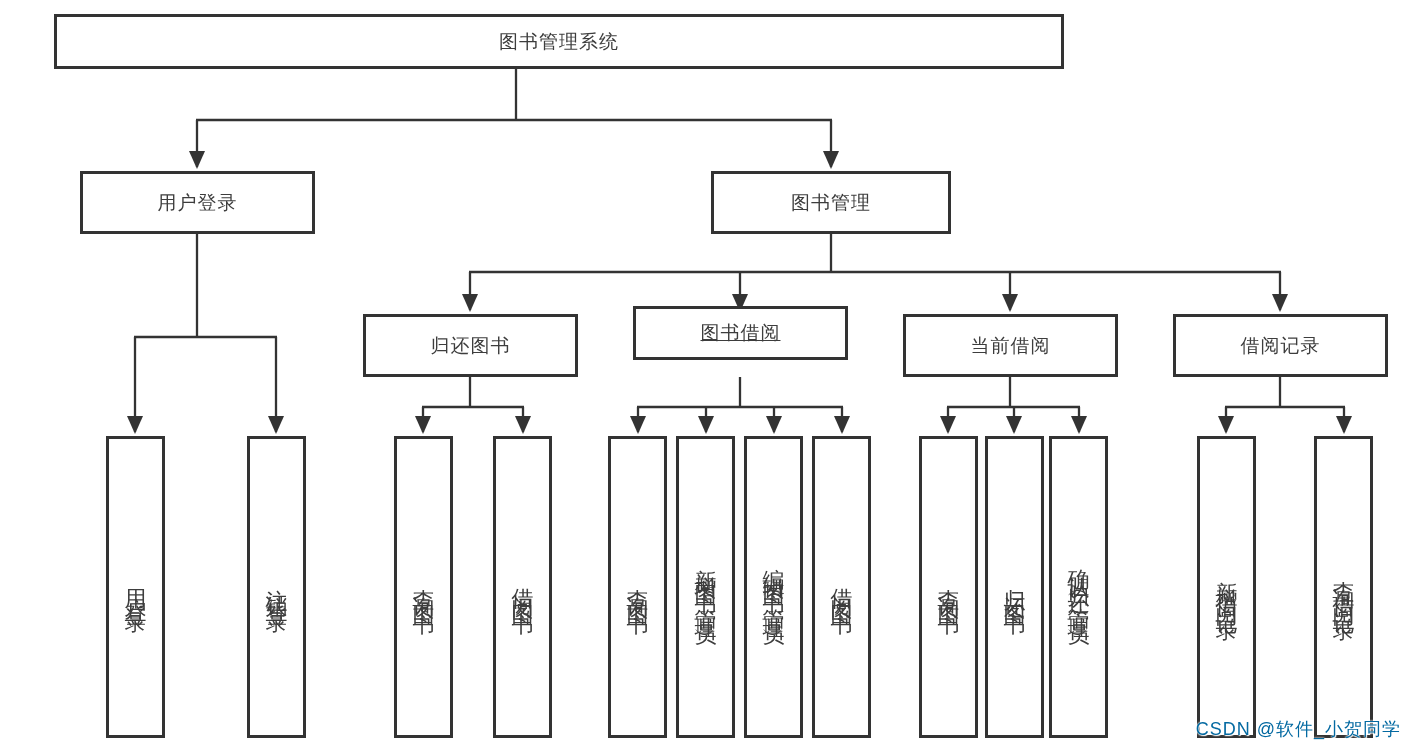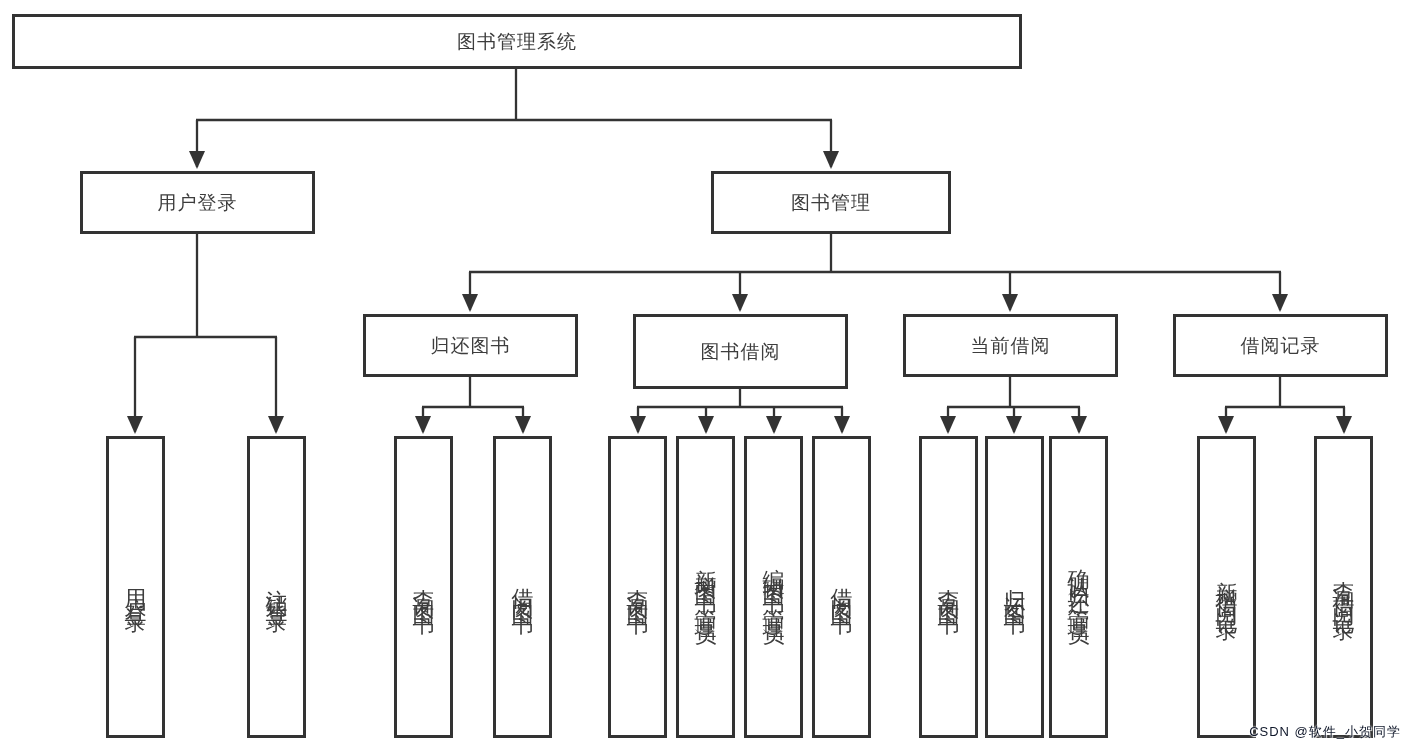--- a/index.html
+++ b/index.html
@@ -26,44 +26,44 @@
     box-sizing: border-box;
     background: #ffffff;
     border: 3px solid #333333;
     display: flex;
     align-items: center;
     justify-content: center;
     color: #3d3d3d;
     z-index: 2;
   }
   .hbox { font-size: 19px; letter-spacing: 1px; }
-  .root-box { border-width: 3px; }
+  .root-box { border-width: 3px; margin-left: 42px; }
   .leaf {
     width: 59px;
     height: 302px;
     top: 436px;
     border-width: 3px;
   }
   .vtext {
     writing-mode: vertical-rl;
     text-orientation: mixed;
     font-size: 22px;
     line-height: 1;
     letter-spacing: 8px;
     color: #3d3d3d;
     white-space: nowrap;
   }
   .watermark {
     position: absolute;
     right: 4px;
     bottom: 6px;
     z-index: 3;
-    font-size: 13px;
+    font-size: 18px;
     letter-spacing: 1px;
-    color: #0f172a;
+    color: #0369a1;
     text-shadow: 0 0 2px #ffffff, 0 0 2px #ffffff, 1px 1px 1px #ffffff;
   }
 </style>
 </head>
 <body>
 
 <div class="canvas">
 
   <svg class="connector-layer" viewBox="0 0 1405 747" xmlns="http://www.w3.org/2000/svg">
     <defs>
@@ -120,21 +120,21 @@
   <div class="box hbox" style="left:80px; top:171px; width:235px; height:63px;">
     <span>用户登录</span>
   </div>
   <div class="box hbox" style="left:711px; top:171px; width:240px; height:63px;justify-content:center;">
     <span>图书管理</span>
   </div>
 
   <div class="box hbox" style="left:363px; top:314px; width:215px; height:63px;">
     <span>归还图书</span>
   </div>
-  <div class="box hbox" style="left:633px; top:314px; width:215px; height:75px;">
+  <div class="box hbox" style="left:633px; top:306px; width:215px; height:54px;text-decoration:underline;">
     <span>图书借阅</span>
   </div>
   <div class="box hbox" style="left:903px; top:314px; width:215px; height:63px;">
     <span>当前借阅</span>
   </div>
   <div class="box hbox" style="left:1173px; top:314px; width:215px; height:63px;">
     <span>借阅记录</span>
   </div>
 
   <div class="box leaf" style="left:106px;">

